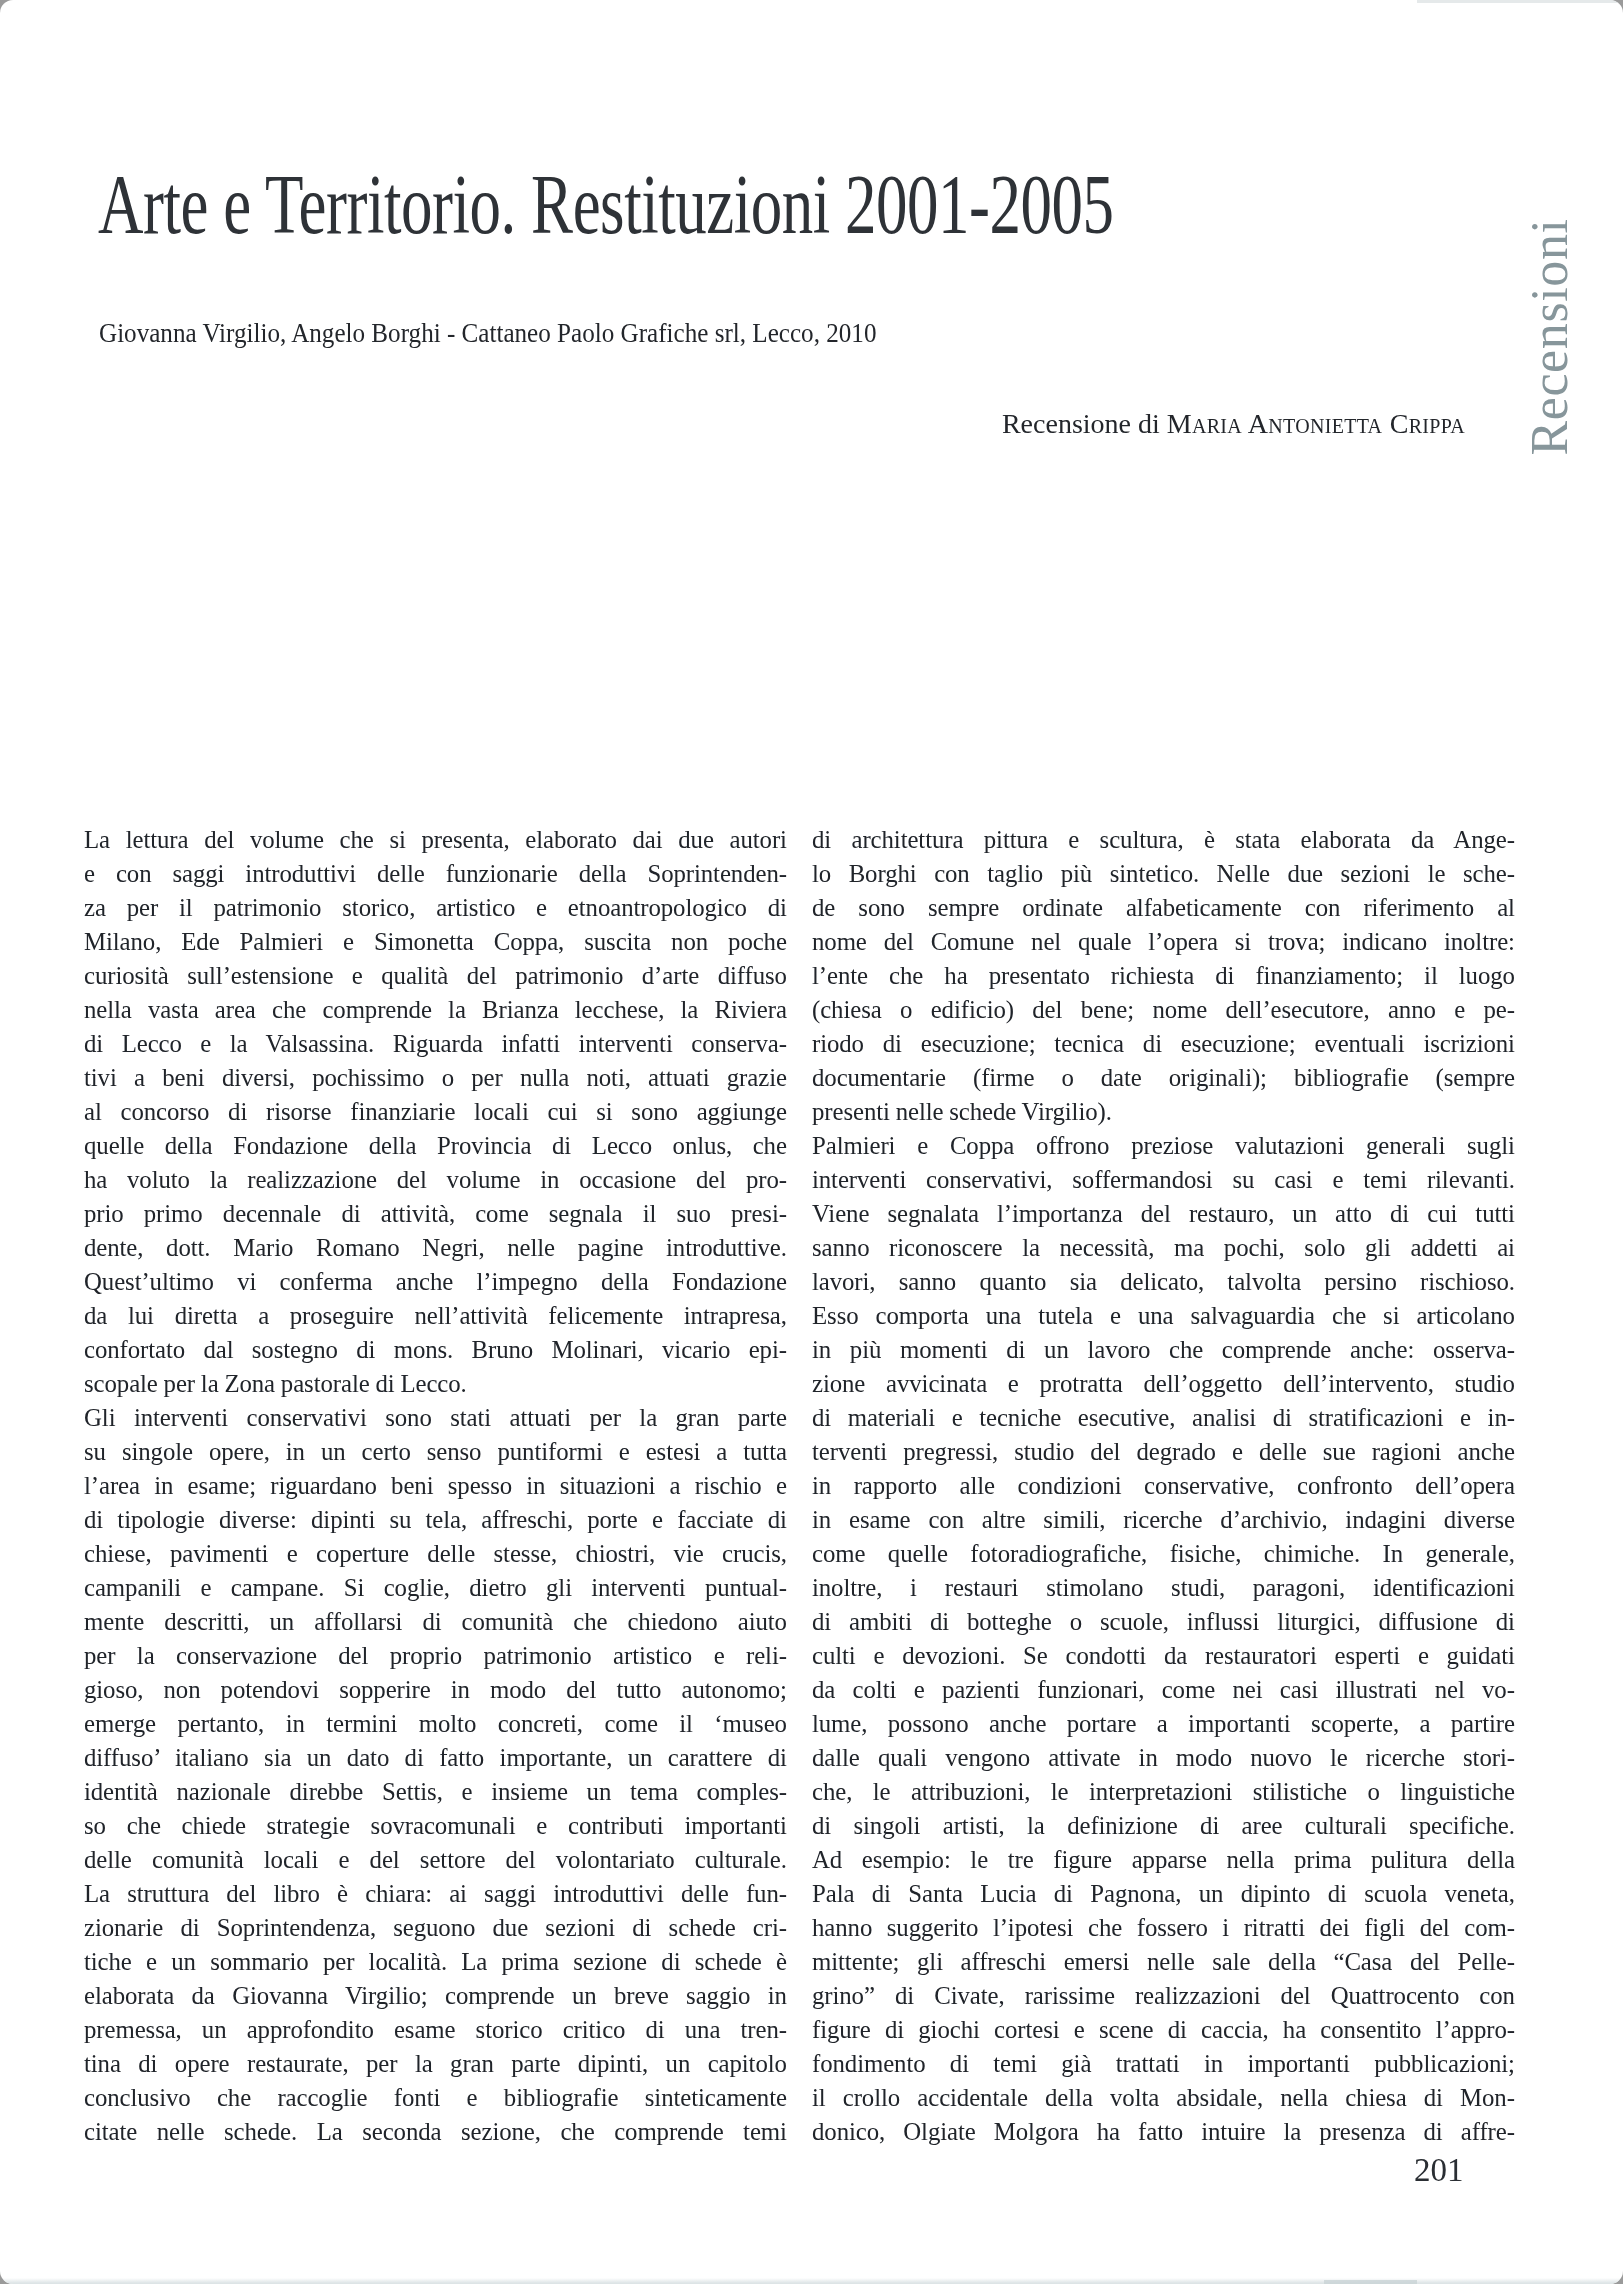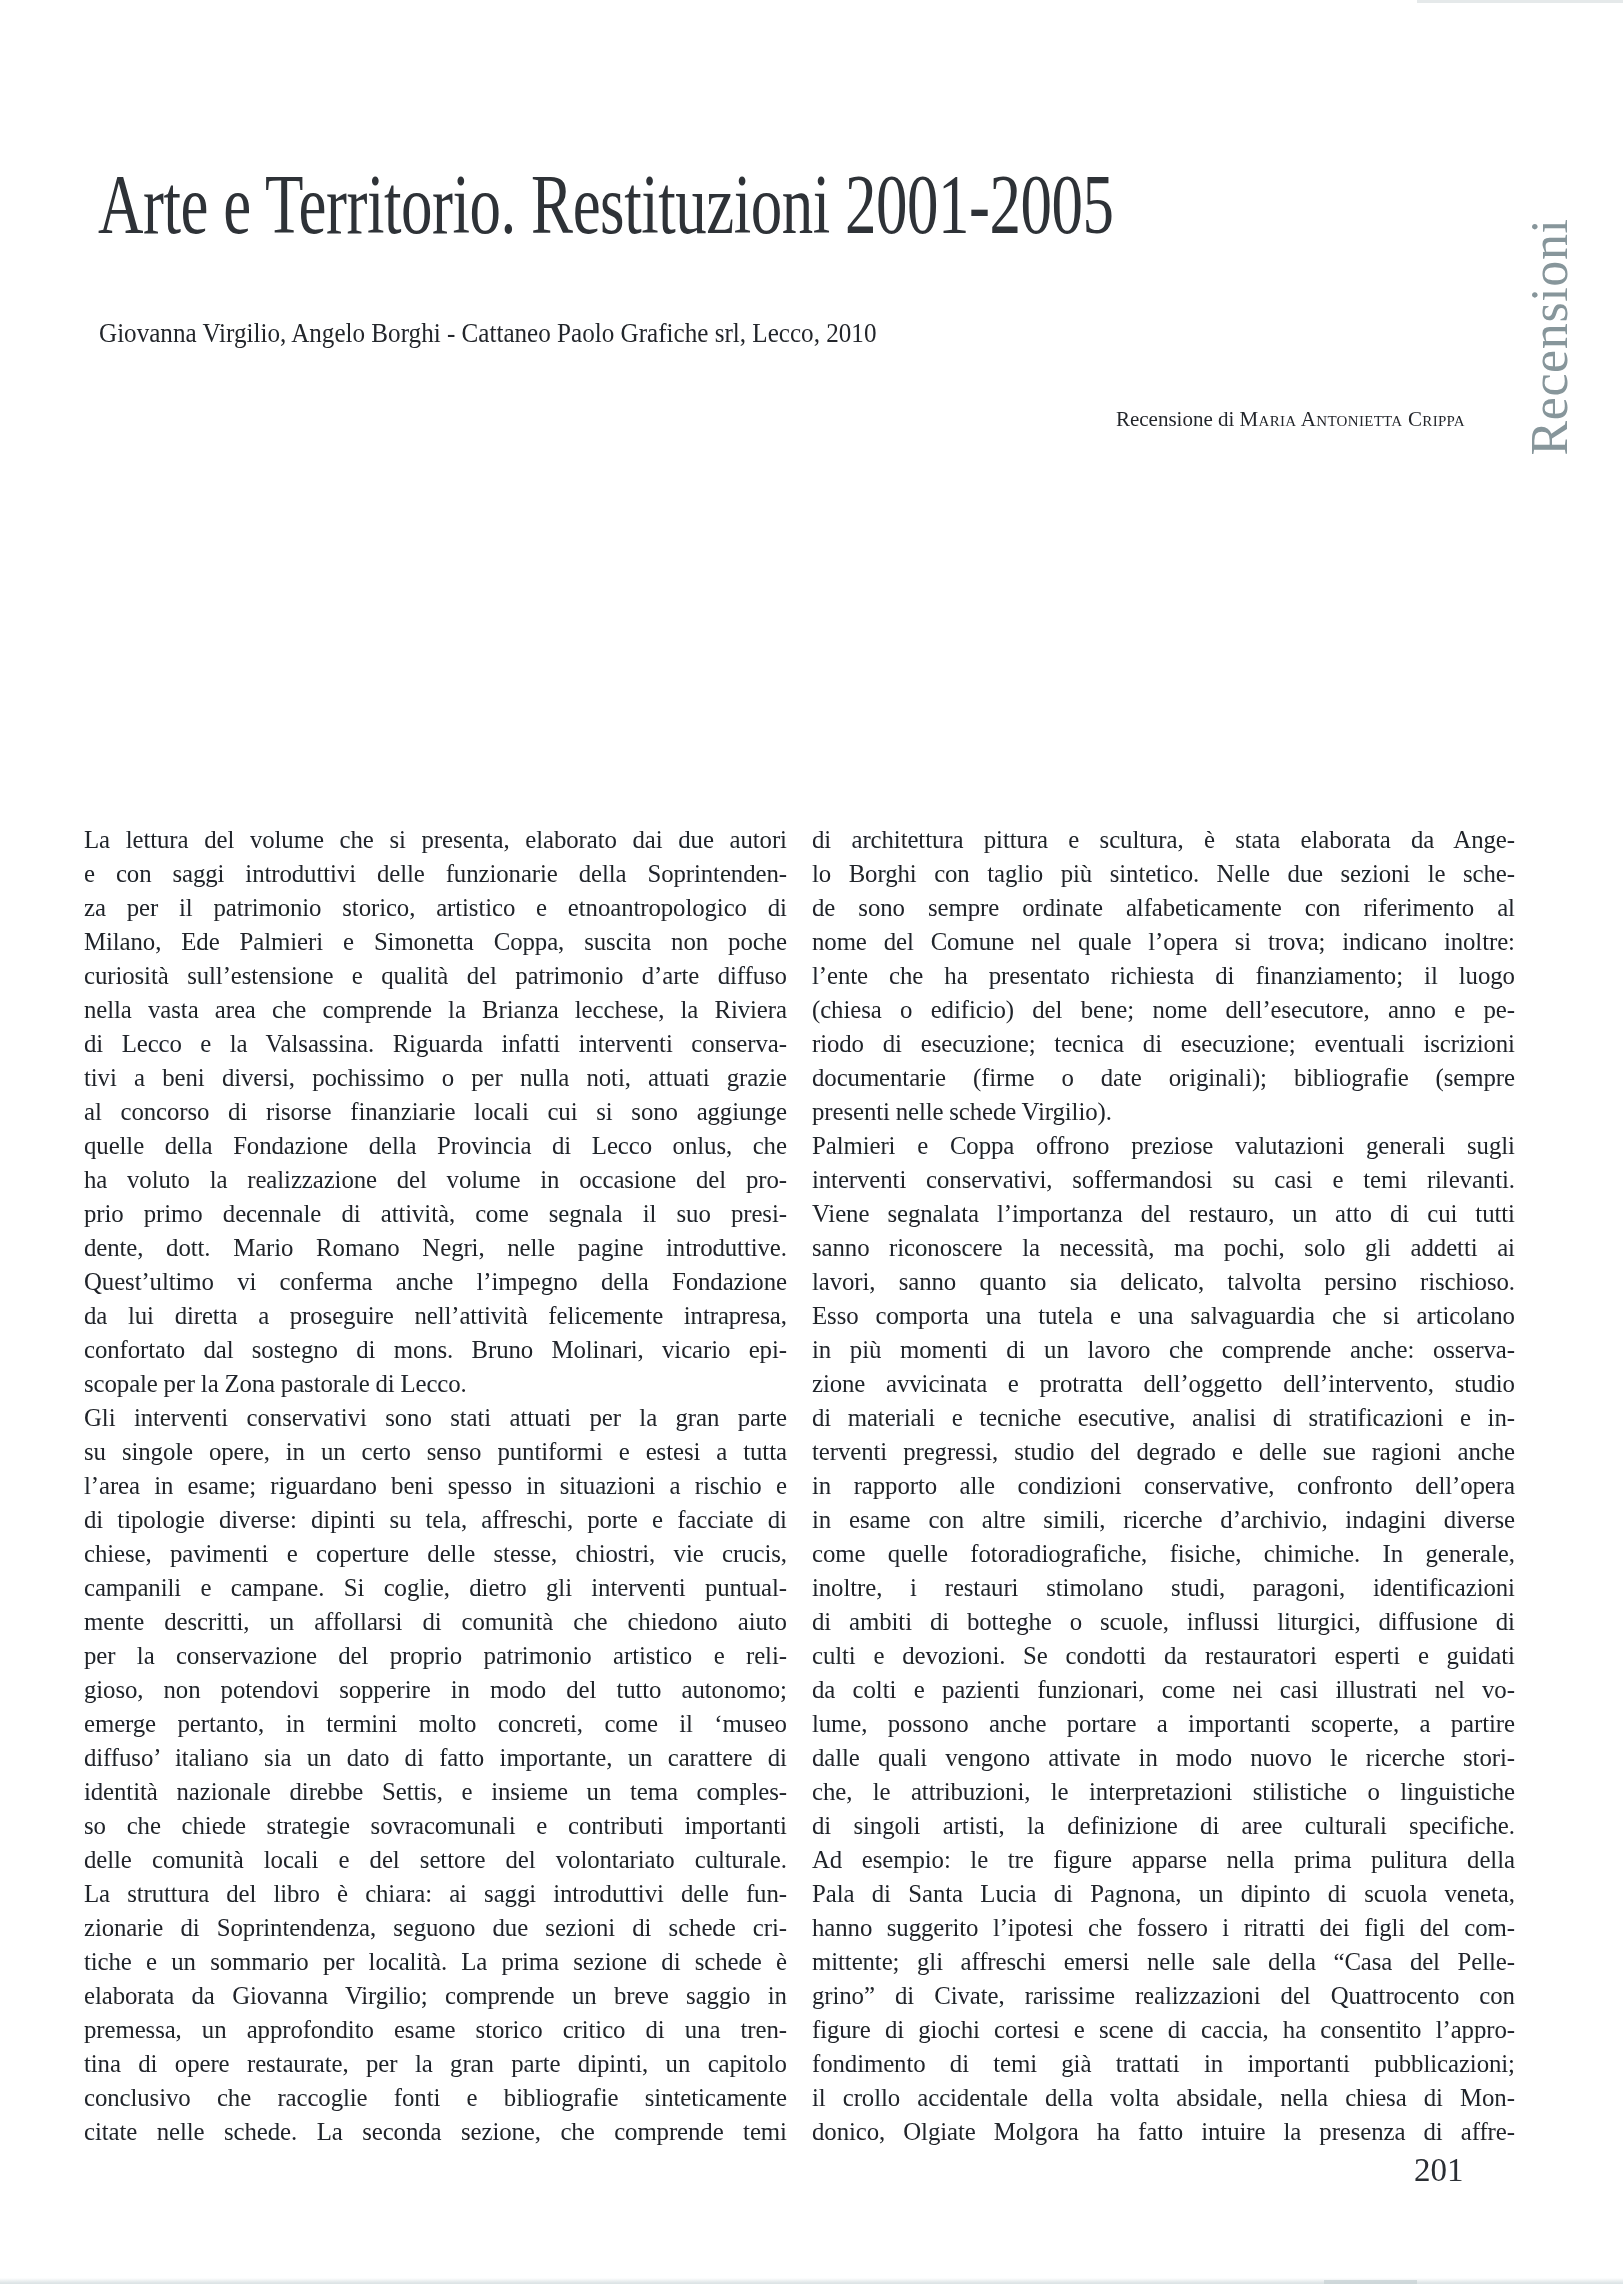--- a/index.html
+++ b/index.html
@@ -4,20 +4,21 @@
 <style>
   html, body { margin: 0; padding: 0; background: #9a9a9a; }
   .page {
     position: relative;
     width: 1623px;
     height: 2284px;
     background: #ffffff;
     overflow: hidden;
     font-family: "Liberation Serif", "DejaVu Serif", serif;
     color: #20242a;
+    border-radius: 13px;
   }
   .title {
     position: absolute;
     left: 98px;
     top: 160px;
     margin: 0;
     font-size: 85px;
     font-weight: normal;
     line-height: 1.05;
     letter-spacing: -0.6px;
@@ -34,21 +35,21 @@
     line-height: 1.2;
     color: #23262b;
     white-space: nowrap;
     transform: scaleX(0.93);
     transform-origin: left top;
   }
   .review-credit {
     position: absolute;
     right: 158px;
     top: 407px;
-    font-size: 21px;
+    font-size: 28px;
     line-height: 1.2;
     color: #23262b;
     text-align: right;
     white-space: nowrap;
   }
   .smallcaps {
     font-variant: small-caps;
     letter-spacing: 0.3px;
   }
   .vertical-label {

